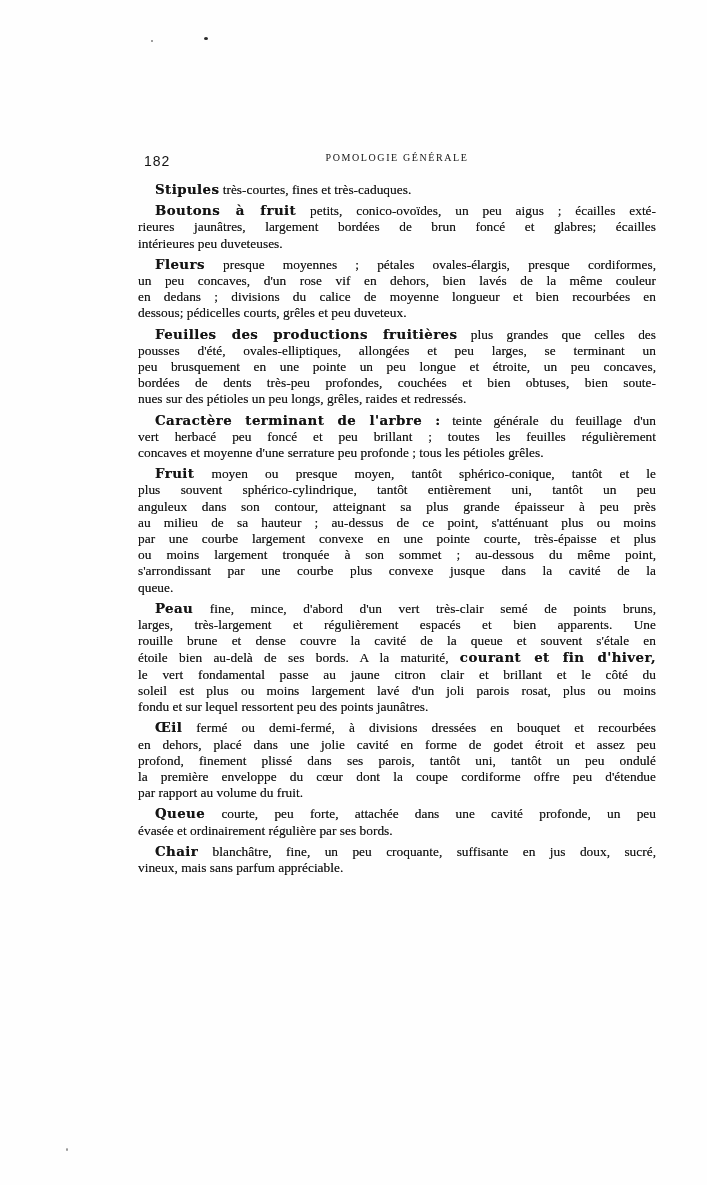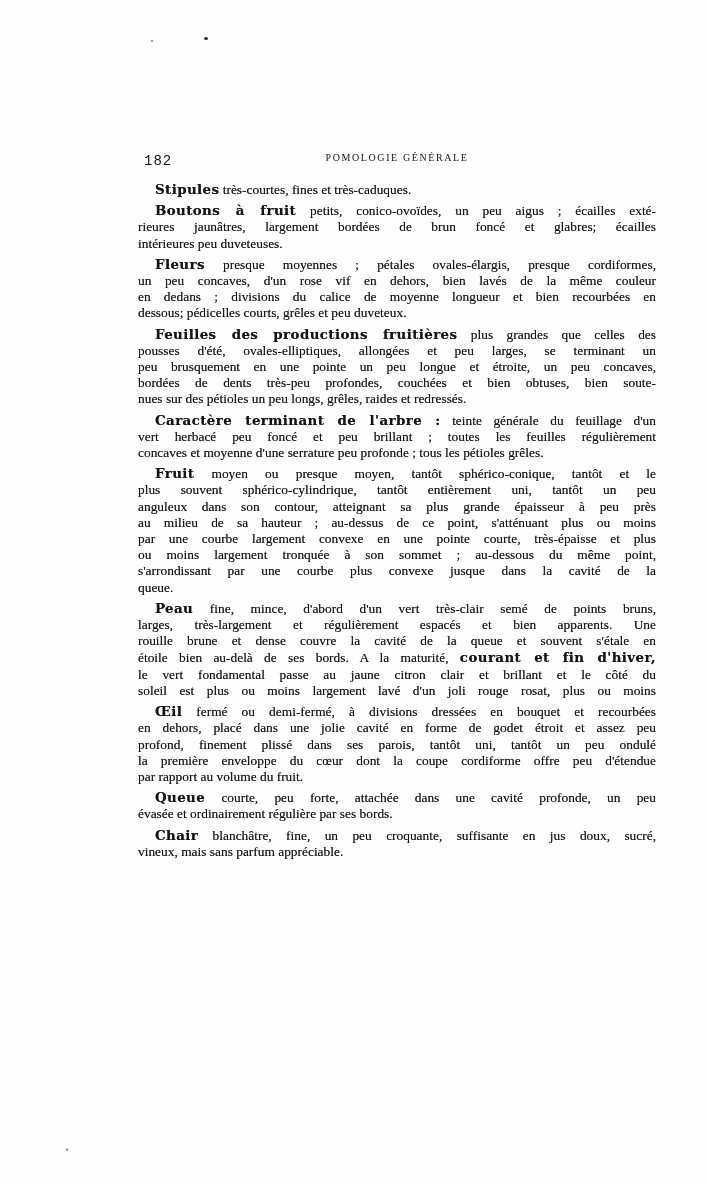--- a/index.html
+++ b/index.html
@@ -27,21 +27,21 @@
     height: 20px;
     margin-bottom: 11px;
   }
   .page-number {
     position: absolute;
     left: 6px;
     top: 3px;
     font-size: 14px;
     letter-spacing: 1px;
     font-weight: bold;
-    font-family: Liberation Mono, monospace;
+    font-family: Liberation Sans, sans-serif;
     font-weight: 500;
   }
   .running-title {
     position: absolute;
     left: 0;
     right: 0;
     top: 2px;
     text-align: center;
     font-size: 10px;
     letter-spacing: 1.6px;
@@ -137,21 +137,22 @@
           <div class="line just"><span class="run">ou moins largement tronquée à son sommet ; au-dessous du même point,</span></div>
           <div class="line just"><span class="run">s'arrondissant par une courbe plus convexe jusque dans la cavité de la</span></div>
           <div class="line"><span class="run">queue.</span></div>
         </div>
         <div class="para">
           <div class="line just first"><span class="lead">Peau</span><span class="run"> fine, mince, d'abord d'un vert très-clair semé de points bruns,</span></div>
           <div class="line just"><span class="run">larges, très-largement et régulièrement espacés et bien apparents. Une</span></div>
           <div class="line just"><span class="run">rouille brune et dense couvre la cavité de la queue et souvent s'étale en</span></div>
           <div class="line just"><span class="run">étoile bien au-delà de ses bords. A la maturité, </span><span class="lead">courant et fin d'hiver,</span></div>
           <div class="line just"><span class="run">le vert fondamental passe au jaune citron clair et brillant et le côté du</span></div>
-          <div class="line just"><span class="run">soleil est plus ou moins largement lavé d'un joli rouge rosat, plus ou moins</span></div>
+          <div class="line just"><span class="run">soleil est plus ou moins largement lavé d'un joli parois rosat, plus ou moins</span></div>
+          <div class="line"><span class="run">fondu et sur lequel ressortent peu des points jaunâtres.</span></div>
         </div>
         <div class="para">
           <div class="line just first"><span class="lead">Œil</span><span class="run"> fermé ou demi-fermé, à divisions dressées en bouquet et recourbées</span></div>
           <div class="line just"><span class="run">en dehors, placé dans une jolie cavité en forme de godet étroit et assez peu</span></div>
           <div class="line just"><span class="run">profond, finement plissé dans ses parois, tantôt uni, tantôt un peu ondulé</span></div>
           <div class="line just"><span class="run">la première enveloppe du cœur dont la coupe cordiforme offre peu d'étendue</span></div>
           <div class="line"><span class="run">par rapport au volume du fruit.</span></div>
         </div>
         <div class="para">
           <div class="line just first"><span class="lead">Queue</span><span class="run"> courte, peu forte, attachée dans une cavité profonde, un peu</span></div>

